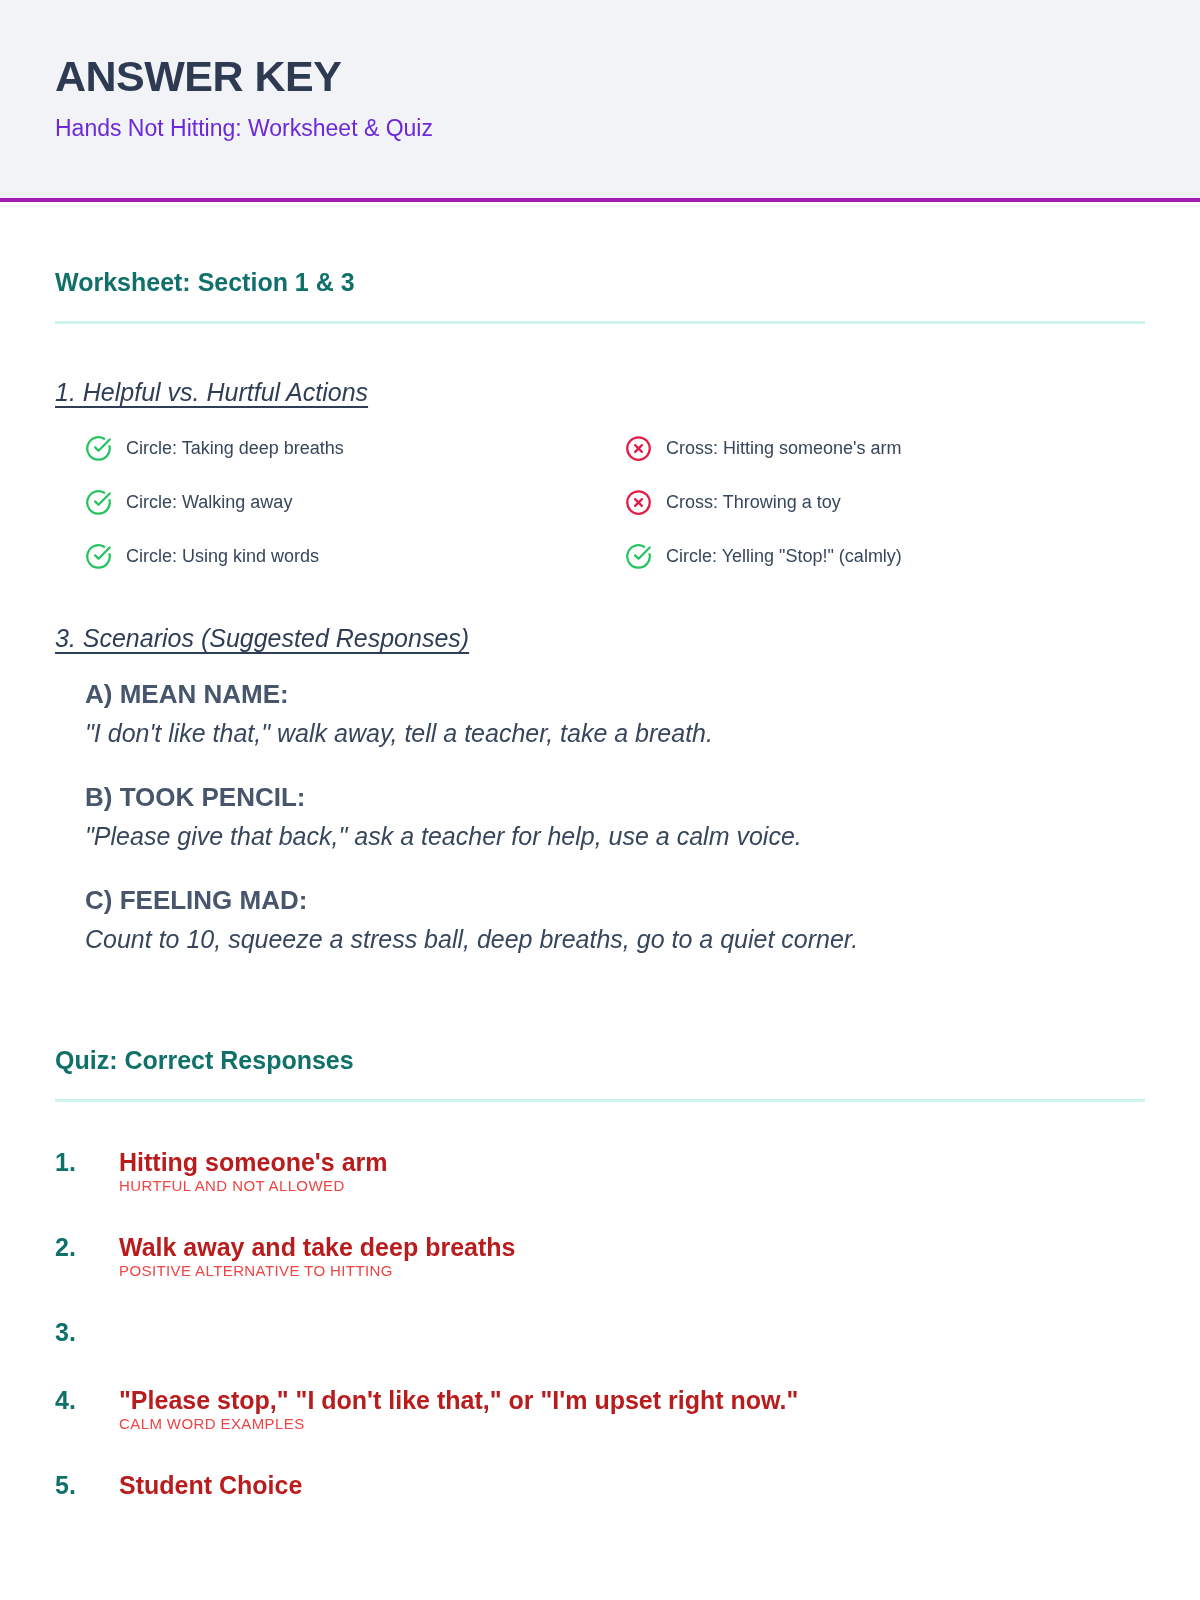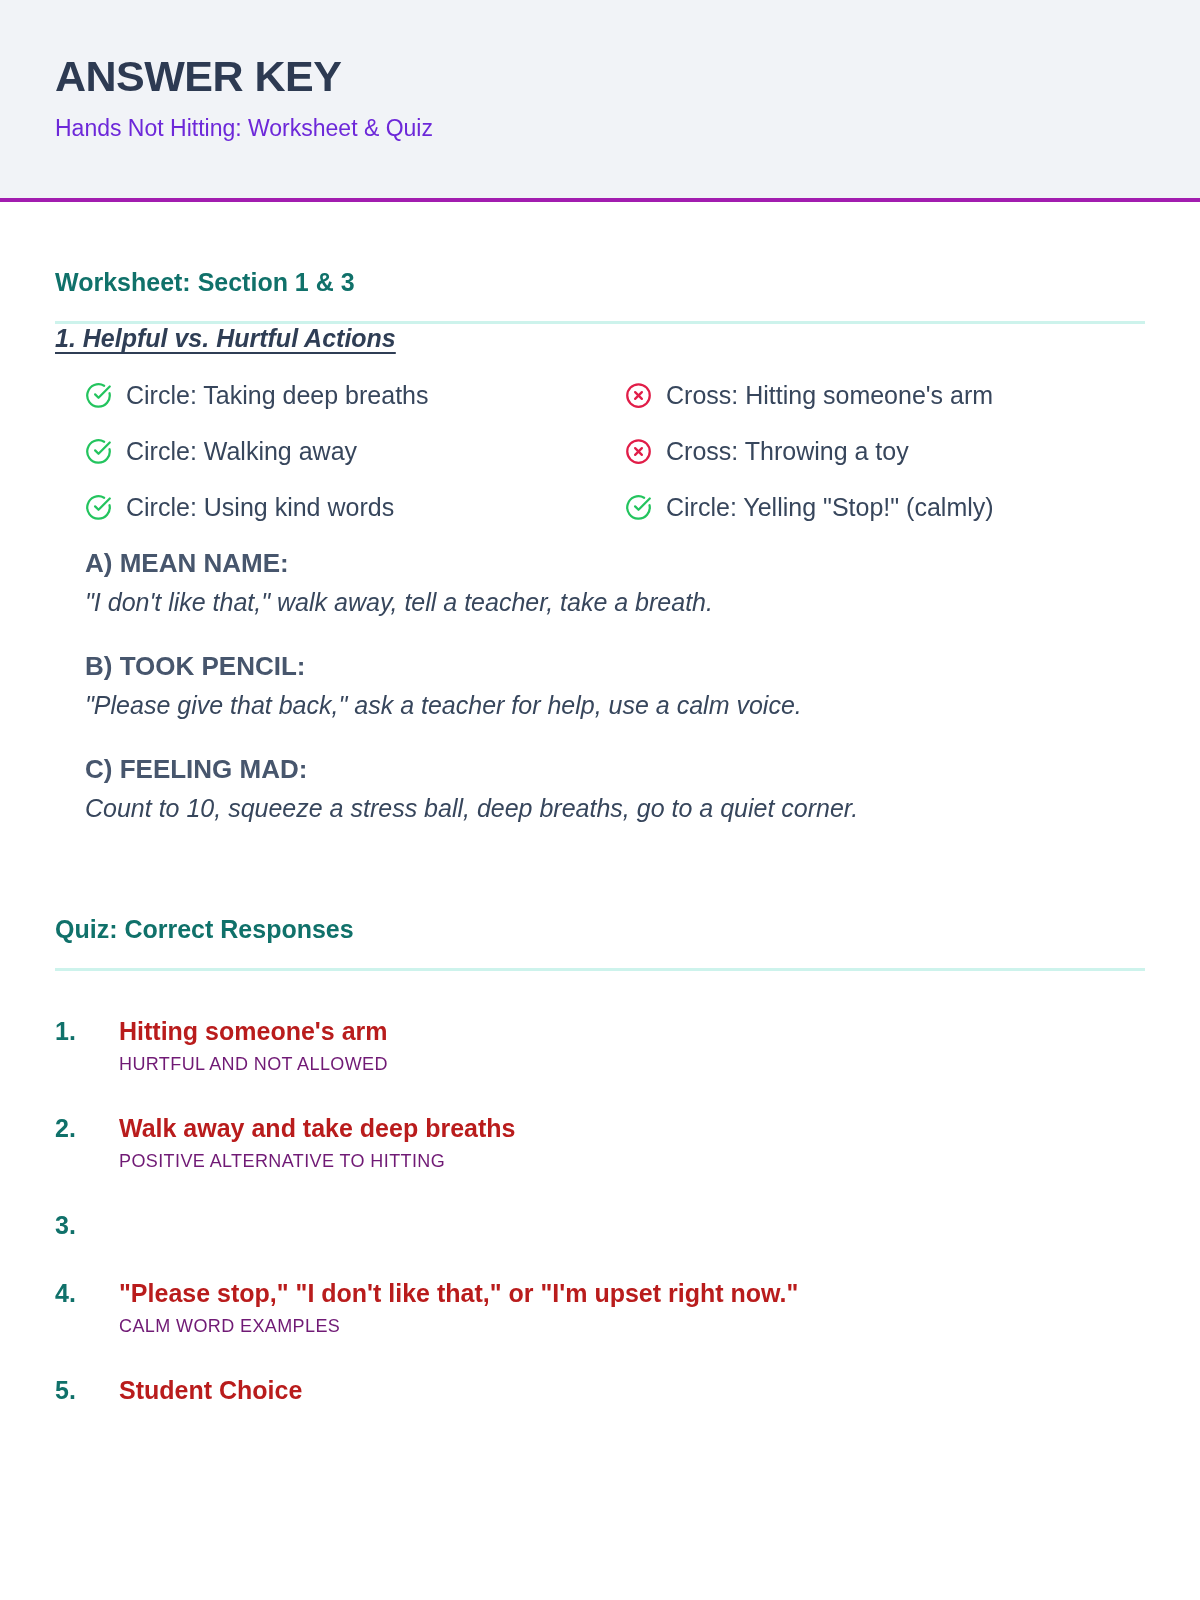--- a/index.html
+++ b/index.html
@@ -45,43 +45,44 @@
     font-size:25px;
     font-weight:700;
     color:var(--accent-teal);
   }
   .rule{
     margin-top:24px;
     height:3px;
     background:var(--rule-teal);
   }
   h3.sub-heading{
-    font-size:25px;
-    font-weight:700;
+    margin-top:54px;
+    font-size:25px;
+    font-weight:400;
     font-style:italic;
     color:#2f3e55;
     text-decoration:underline;
     text-underline-offset:5px;
     text-decoration-thickness:2px;
   }
   
   .actions-grid{
     list-style:none;
     margin-top:28px;
     padding-left:30px;
     display:grid;
     grid-template-columns:1fr 1fr;
     row-gap:27px;
     column-gap:20px;
   }
   .action-item{
     display:flex;
     align-items:center;
     gap:14px;
-    font-size:25px;
+    font-size:18px;
     color:#37465c;
   }
   .icon{display:inline-flex;flex:0 0 auto;}
   .icon svg{width:27px;height:27px;display:block;}
   .icon.green{color:var(--check-green);}
   .icon.red{color:var(--cross-red);}
   
   .scenario{margin-top:26px;padding-left:30px;}
   .scenario + .scenario{margin-top:34px;}
   .scenario-label{
@@ -112,24 +113,23 @@
     font-weight:700;
     color:var(--accent-teal);
   }
   .quiz-answer{
     font-size:25px;
     font-weight:700;
     color:#b91c1c;
   }
   .quiz-answer.italic{}
   .quiz-note{
-    margin-top:8px;
-    font-size:18px;
+    font-size:15px;
     letter-spacing:0.4px;
-    color:#701a75;
+    color:#ef4444;
   }
 </style>
 </head>
 <body>
 
 <div class="page">
 
   <header class="doc-header">
     <h1>ANSWER KEY</h1>
     <p class="subtitle">Hands Not Hitting: Worksheet &amp; Quiz</p>
@@ -195,20 +195,21 @@
           <span class="icon green">
             <svg viewBox="0 0 24 24" fill="none" stroke="currentColor" stroke-width="2" stroke-linecap="round" stroke-linejoin="round">
                 <path d="M21.801 10A10 10 0 1 1 17 3.335"></path>
                 <path d="m9 11 3 3L22 4"></path>
               </svg>
           </span>
           <span class="action-label">Circle: Yelling "Stop!" (calmly)</span>
         </li>
       </ul>
 
+      <h3 class="sub-heading">3. Scenarios (Suggested Responses)</h3>
 
       <div class="scenario">
         <p class="scenario-label">A) MEAN NAME:</p>
         <p class="scenario-response">"I don't like that," walk away, tell a teacher, take a breath.</p>
       </div>
       <div class="scenario">
         <p class="scenario-label">B) TOOK PENCIL:</p>
         <p class="scenario-response">"Please give that back," ask a teacher for help, use a calm voice.</p>
       </div>
       <div class="scenario">

